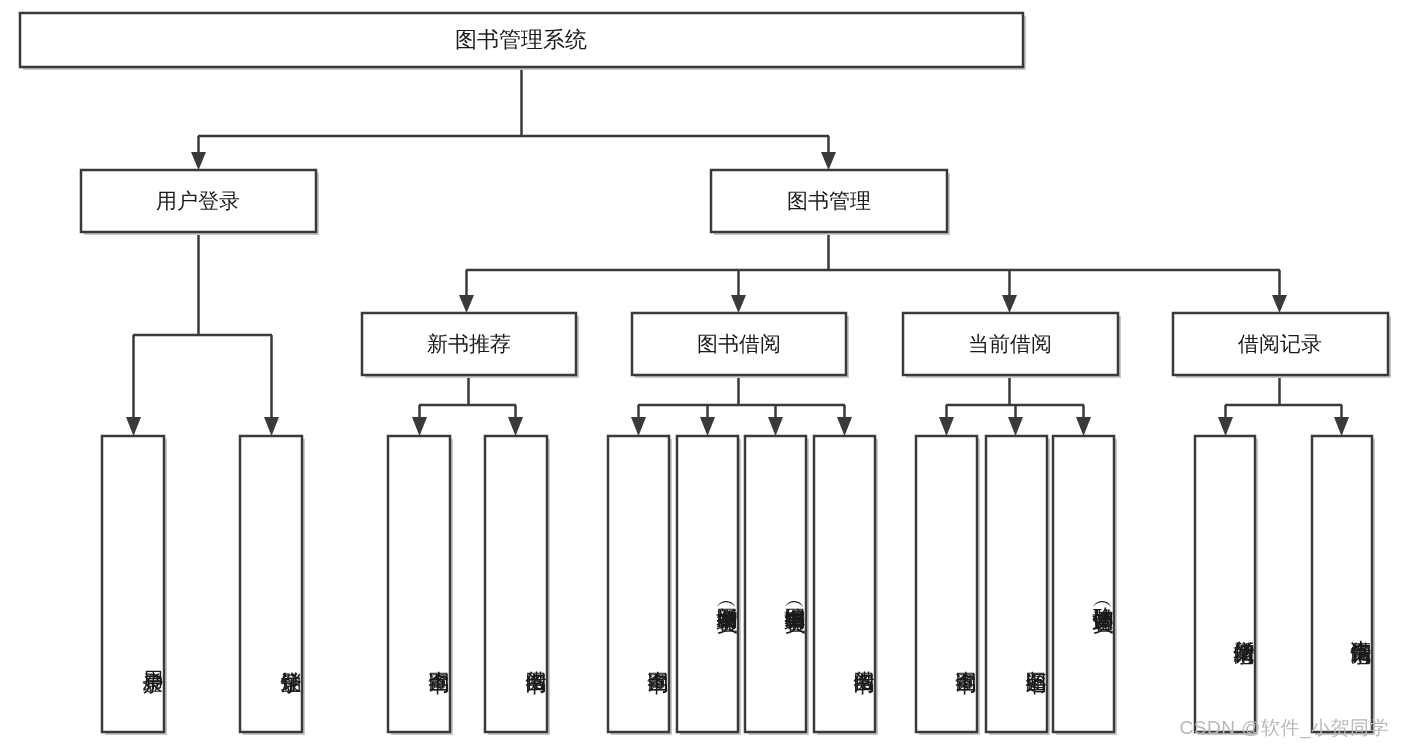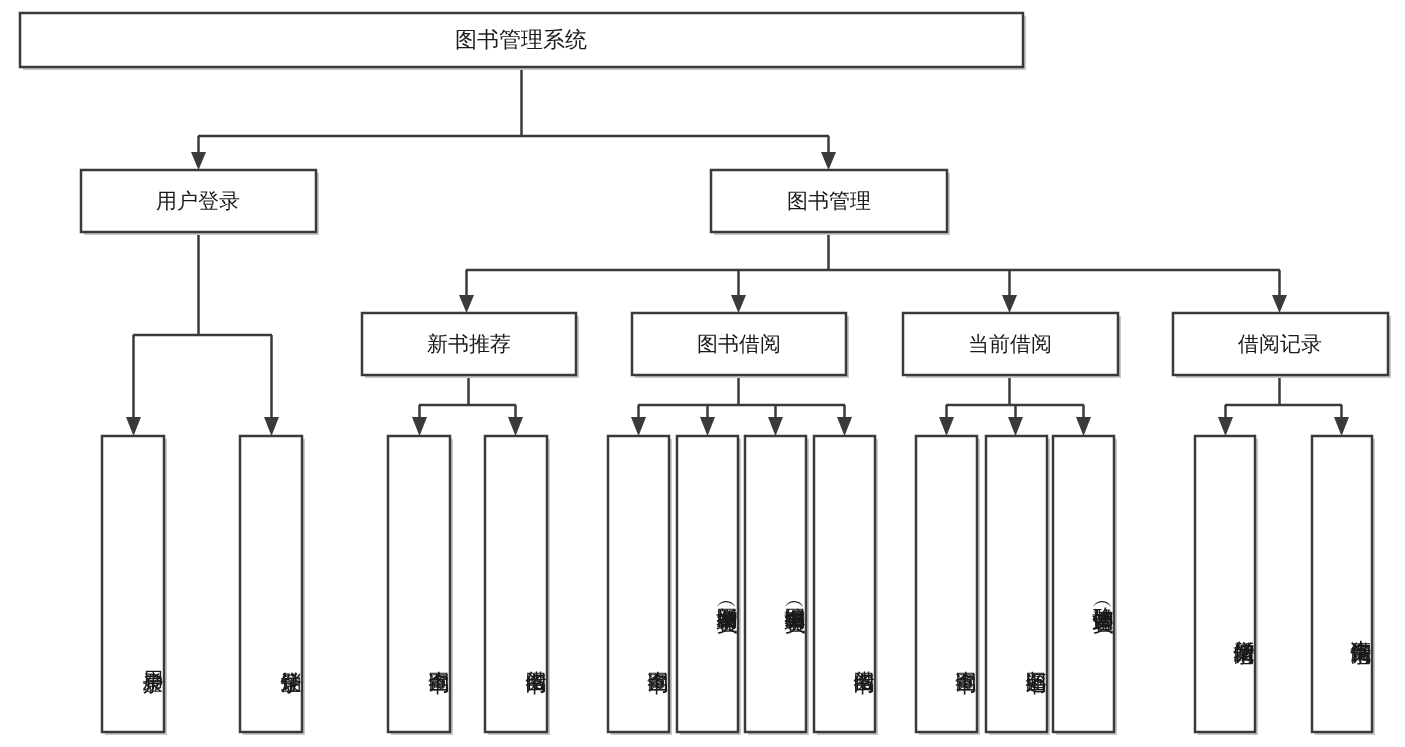--- a/index.html
+++ b/index.html
@@ -274,14 +274,15 @@
   <div class="vlabel" style="left:608px; top:436px; width:61px; height:296px; padding-top:72px;">查询图书</div>
   <div class="vlabel" style="left:677px; top:436px; width:61px; height:296px; padding-top:10px;">新增图书（管理员）</div>
   <div class="vlabel" style="left:745px; top:436px; width:61px; height:296px; padding-top:10px;">编辑图书（管理员）</div>
   <div class="vlabel" style="left:814px; top:436px; width:61px; height:296px; padding-top:72px;">借阅图书</div>
   <div class="vlabel" style="left:916px; top:436px; width:61px; height:296px; padding-top:72px;">查询图书</div>
   <div class="vlabel" style="left:986px; top:436px; width:61px; height:296px; padding-top:72px;">归还图书</div>
   <div class="vlabel" style="left:1053px; top:436px; width:61px; height:296px; padding-top:10px;">确认归还（管理员）</div>
   <div class="vlabel" style="left:1195px; top:436px; width:60px; height:296px; padding-top:42px;">新增借阅记录</div>
   <div class="vlabel" style="left:1312px; top:436px; width:60px; height:296px; padding-top:42px;">查询借阅记录</div>
 
+  <div id="watermark">CSDN @软件_小贺同学</div>
 
 </div>
 
 </body></html>

